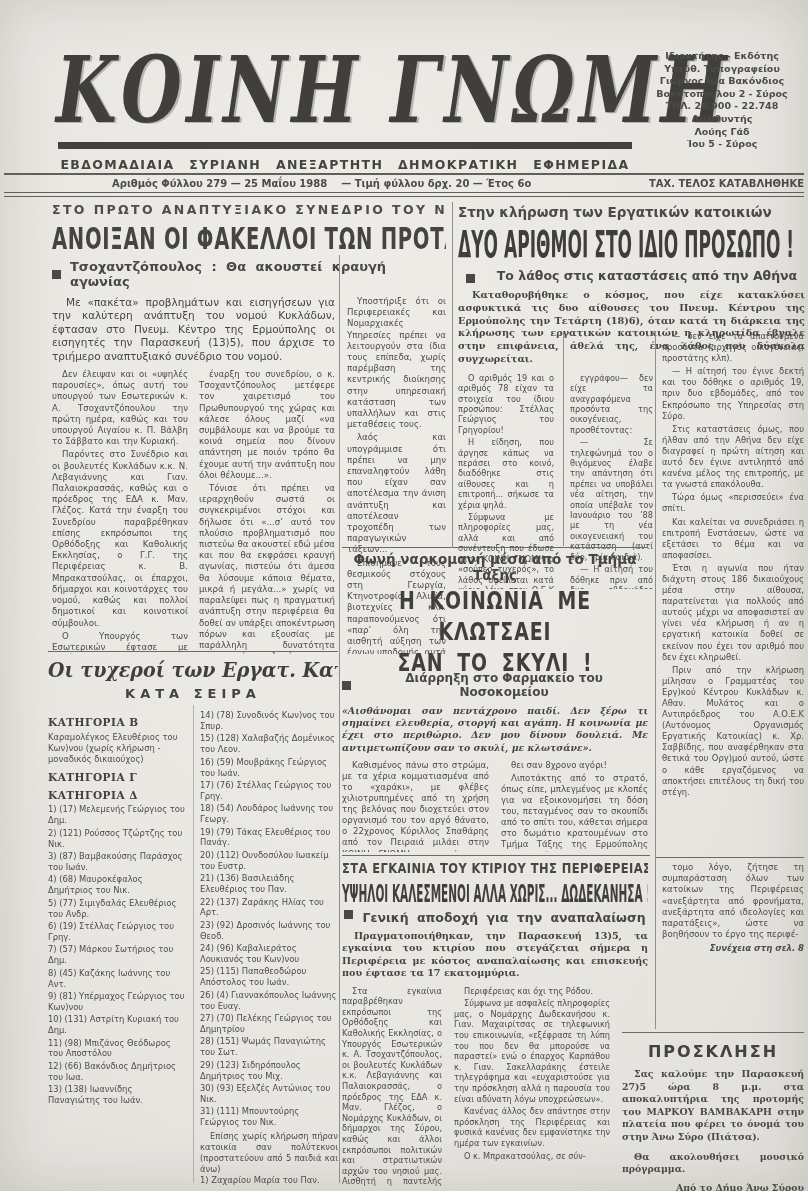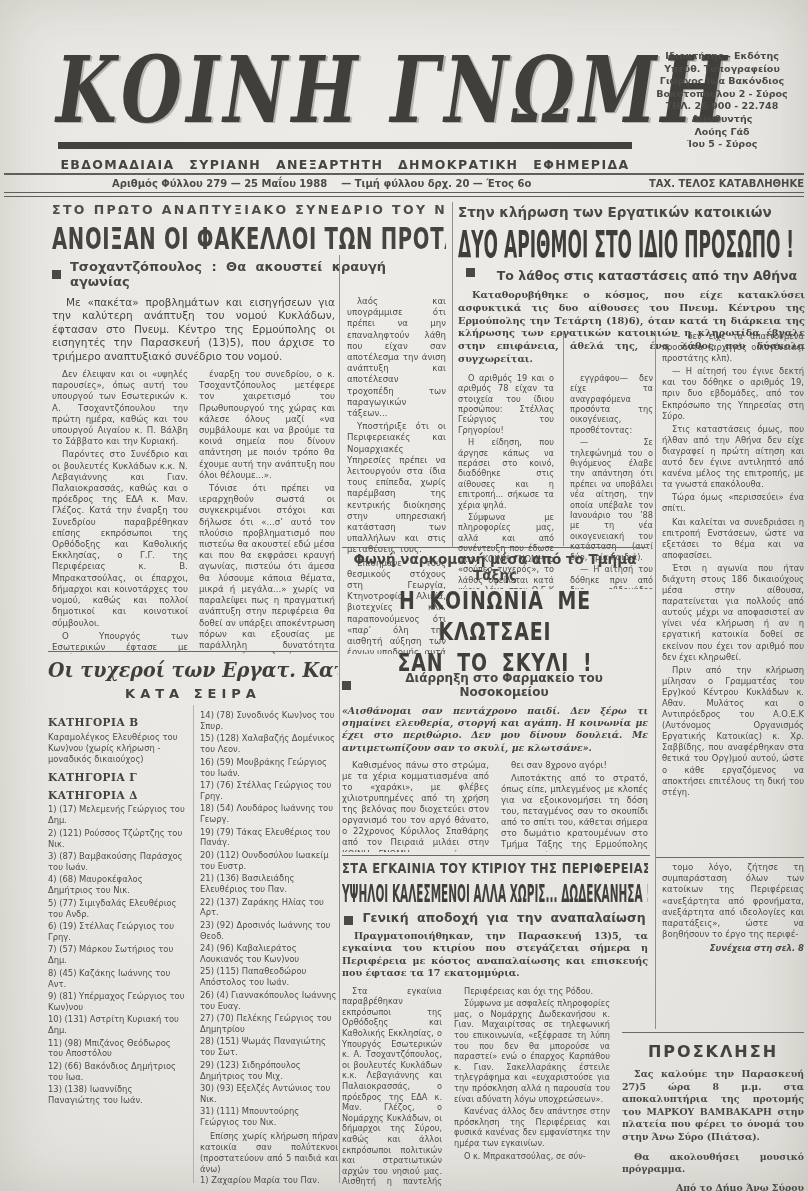--- a/index.html
+++ b/index.html
@@ -48,21 +48,21 @@
   .art1-left{width:283px;}
   .intro{font-size:10.5px;line-height:13.4px;text-align:justify;text-indent:14px;color:#474642;}
   .art1-cols{margin-top:6px;display:flex;gap:11px;}
   .art1 .c12{width:136px;font-size:8.6px;line-height:11.2px;}
   .art1-col3{width:99px;margin-left:12px;font-size:8.6px;line-height:11.2px;}
   
   .art2{position:absolute;left:458px;top:204px;width:347px;}
   .art2 .kicker{font-size:13.5px;font-weight:bold;color:#4b4a46;}
   .art2 .headline{margin-top:2px;font-size:31px;font-weight:900;white-space:nowrap;color:#3f3e3b;
     transform:scale(0.55,1.22);transform-origin:left top;}
-  .art2 .subhead{margin-top:10px;display:flex;align-items:flex-start;justify-content:center;gap:22px;font-size:12.5px;font-weight:bold;color:#484743;}
+  .art2 .subhead{margin-top:10px;display:flex;align-items:flex-end;justify-content:center;gap:22px;font-size:12.5px;font-weight:bold;color:#484743;}
   .art2 .lead{margin-top:6px;font-family:"DejaVu Serif",serif;font-weight:bold;font-size:9.7px;line-height:12.8px;text-align:justify;text-indent:14px;color:#45443f;}
   .art2-cols{margin-top:7px;display:flex;height:216px;overflow:hidden;}
   .art2 .c1{width:96px;font-size:8.2px;line-height:10.4px;}
   .art2 .c2{width:83px;margin-left:16px;font-size:8.2px;line-height:10.4px;}
   .art2-col3{position:absolute;left:662px;top:331px;width:142px;height:522px;overflow:hidden;font-size:8.4px;line-height:11.1px;text-align:justify;}
   
   .art3{position:absolute;left:342px;top:551px;width:306px;height:301px;overflow:hidden;text-align:center;}
   .art3 .kicker{font-size:13.5px;font-weight:bold;color:#474642;}
   .art3 .headline{display:inline-block;margin-top:3px;font-size:21px;font-weight:900;line-height:27px;
     white-space:pre-line;word-spacing:7px;letter-spacing:1px;color:#413f3c;
@@ -80,21 +80,21 @@
   .art4 .lcol{width:138px;font-size:8.4px;line-height:10.9px;}
   .cat{font-family:"DejaVu Serif",serif;font-weight:bold;font-size:10.5px;letter-spacing:0.5px;margin:7px 0 4px;color:#434240;}
   .entry{margin:0 0 1.5px;}
   .lnote{margin-top:3px;text-indent:10px;text-align:justify;}
   
   .art5{position:absolute;left:342px;top:860px;width:306px;height:326px;overflow:hidden;}
   .art5 .kicker{font-size:13.5px;font-weight:800;white-space:nowrap;color:#474641;letter-spacing:0.5px;
     transform:scaleX(0.85);transform-origin:left top;}
   .art5 .headline{margin-top:4px;font-size:21px;font-weight:900;white-space:nowrap;color:#403f3c;
     transform:scale(0.50,1.15);transform-origin:left top;}
-  .art5 .subhead{margin-top:6px;display:flex;align-items:flex-end;justify-content:center;gap:9px;font-size:12.5px;font-weight:bold;word-spacing:4px;color:#484743;}
+  .art5 .subhead{margin-top:6px;display:flex;align-items:flex-start;justify-content:center;gap:9px;font-size:12.5px;font-weight:bold;word-spacing:4px;color:#484743;}
   .art5 .lead{margin-top:5px;font-family:"DejaVu Serif",serif;font-weight:bold;font-size:9.6px;line-height:12.4px;text-align:justify;text-indent:12px;color:#45443f;}
   .art5-cols{margin-top:6px;display:flex;}
   .art5 .c1{width:100px;font-size:8.2px;line-height:10.6px;}
   .art5 .c2{width:156px;margin-left:12px;font-size:8.2px;line-height:10.6px;}
   .art5-col3{position:absolute;left:662px;top:862px;width:142px;height:166px;overflow:hidden;font-size:8.6px;line-height:11.2px;text-align:justify;}
   
   .box{position:absolute;left:622px;top:1042px;width:182px;}
   .box .btitle{text-align:center;font-weight:bold;font-size:16px;letter-spacing:2px;color:#434240;}
   .box p{font-family:"DejaVu Serif",serif;font-weight:bold;font-size:9.4px;line-height:12.6px;text-align:justify;text-indent:12px;margin:7px 0 0;color:#4a4945;}
   .box .sig{text-align:right;text-indent:0;margin-top:6px;}
@@ -146,22 +146,22 @@
               <p class="bp">Ο Υπουργός των Εσωτερικών έφτασε με ταχύπλοο σκάφος του Τελωνείου από τη Μύκονο (που είχε μεταβεί αεροπορικώς), στις 11.20 το πρωί της Παρασκευής και έγινε δεκτός στο λιμάνι από τις πολιτικές αρχές του νησιού μας.</p>
             </div>
           <div class="bcol c12">
               <p class="bp">έναρξη του συνεδρίου, ο κ. Τσοχαντζόπουλος μετέφερε τον χαιρετισμό του Πρωθυπουργού της χώρας και κάλεσε όλους μαζί «να συμβάλουμε και να βρούμε τα κοινά σημεία που δίνουν απάντηση με ποιόν τρόπο θα έχουμε αυτή την ανάπτυξη που όλοι θέλουμε...».</p>
               <p class="bp">Τόνισε ότι πρέπει να ιεραρχηθούν σωστά οι συγκεκριμένοι στόχοι και δήλωσε ότι «...σ’ αυτό τον πλούσιο προβληματισμό που πιστεύω θα ακουστεί εδώ μέσα και που θα εκφράσει κραυγή αγωνίας, πιστεύω ότι άμεσα θα λύσουμε κάποια θέματα, μικρά ή μεγάλα...» χωρίς να παραλείψει πως η πραγματική ανάπτυξη στην περιφέρεια θα δοθεί αν υπάρξει αποκέντρωση πόρων και εξουσίας με παράλληλη δυνατότητα συμμετοχής του λαού.</p>
             </div>
         </div>
       </div>
       <div>
         <div class="bcol art1-col3">
+            <p class="bp">Υποστήριξε ότι οι Περιφερειακές και Νομαρχιακές Υπηρεσίες πρέπει να λειτουργούν στα ίδια τους επίπεδα, χωρίς παρέμβαση της κεντρικής διοίκησης στην υπηρεσιακή κατάσταση των υπαλλήλων και στις μεταθέσεις τους.</p>
             <p class="bp">λαός και υπογράμμισε ότι πρέπει να μην επαναληφτούν λάθη που είχαν σαν αποτέλεσμα την άνιση ανάπτυξη και αποτέλεσαν τροχοπέδη των παραγωγικών τάξεων...</p>
-            <p class="bp">Υποστήριξε ότι οι Περιφερειακές και Νομαρχιακές Υπηρεσίες πρέπει να λειτουργούν στα ίδια τους επίπεδα, χωρίς παρέμβαση της κεντρικής διοίκησης στην υπηρεσιακή κατάσταση των υπαλλήλων και στις μεταθέσεις τους.</p>
             <p class="bp">Επισήμανε τους θεσμικούς στόχους στη Γεωργία, Κτηνοτροφία, Αλιεία, βιοτεχνίες κλπ. παραπονούμενος ότι «παρ’ όλη την αισθητή αύξηση των έργων υποδομής, αυτά εξακολουθούν να μην πληρούν τους όρους και τις προϋποθέσεις ολοκληρωμένων έργων εξαιτίας των παλαιοτών καθυστερήσεων...».</p>
           </div>
 
       </div>
     </div>
   </div>
 
   <div class="art2">
     <div class="kicker">Στην κλήρωση των Εργατικών κατοικιών</div>
     <div class="headline">ΔΥΟ ΑΡΙΘΜΟΙ ΣΤΟ ΙΔΙΟ ΠΡΟΣΩΠΟ !</div>

